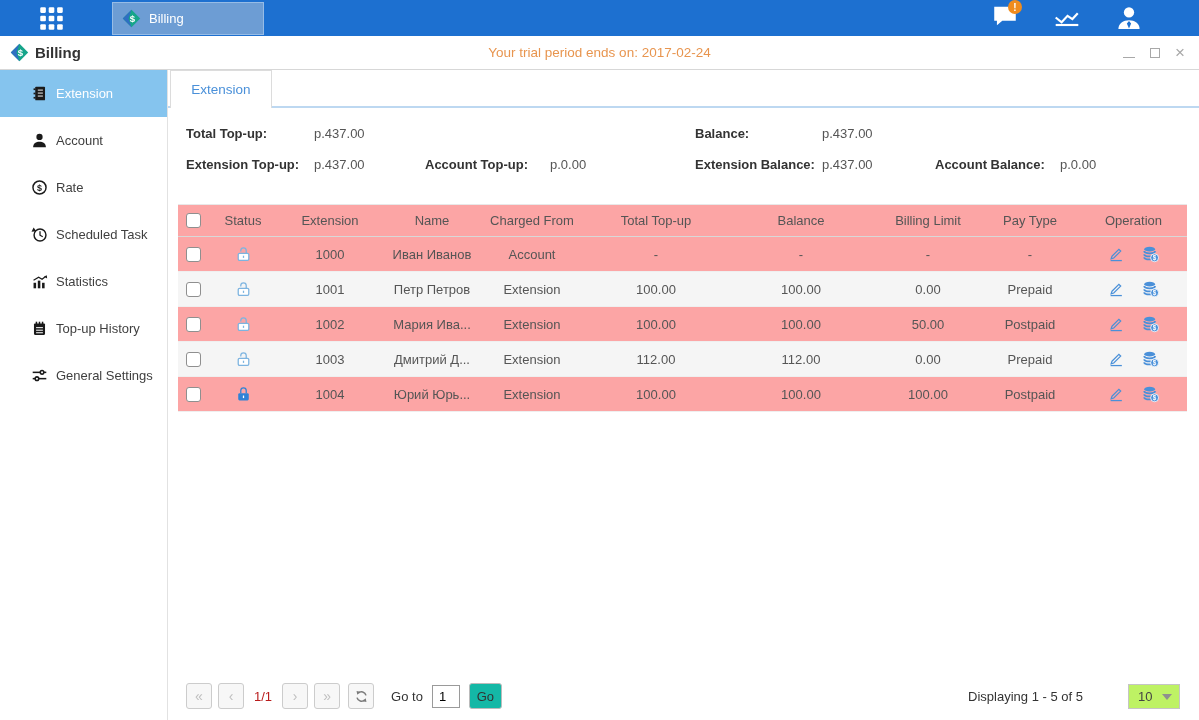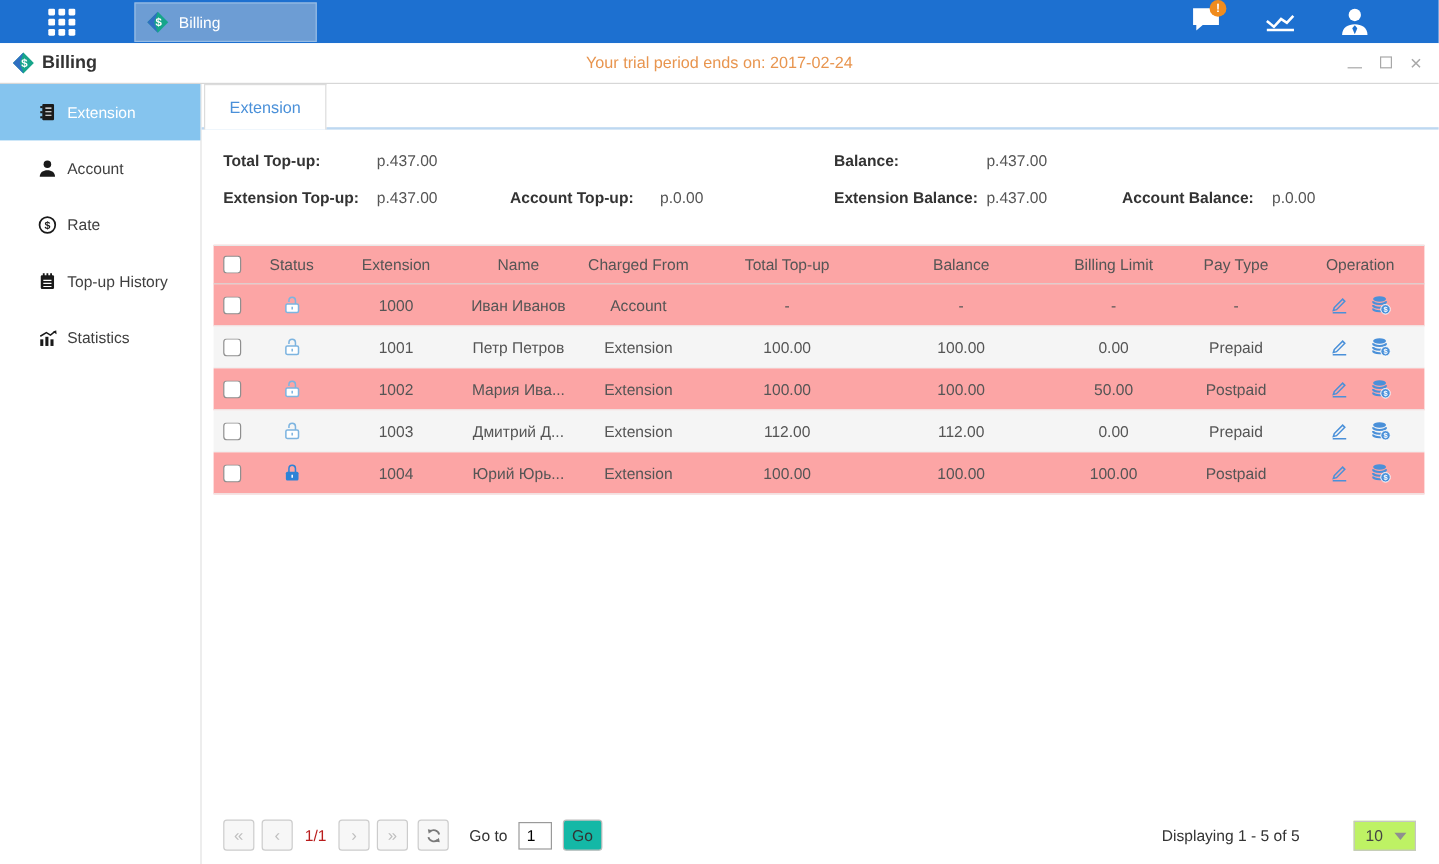--- a/index.html
+++ b/index.html
@@ -179,49 +179,70 @@
   <div class="side-item" data-interactable="true">
     <span class="side-icon" data-interactable="false">
           <svg width="17" height="17" viewBox="0 0 20 20">
             <circle cx="10" cy="10" r="7.7" fill="none" stroke="#1a1a1a" stroke-width="1.7"></circle>
             <text x="10" y="14" text-anchor="middle" font-size="10.5" font-weight="bold" fill="#1a1a1a" font-family="inherit">$</text>
           </svg>
         </span>
     <span class="side-label" data-interactable="false">Rate</span>
   </div>
 
+  <div class="side-item" data-interactable="true">
+    <span class="side-icon" data-interactable="false">
+          <svg width="17" height="17" viewBox="0 0 20 20">
+            <circle cx="10.6" cy="10.6" r="7" fill="none" stroke="#1a1a1a" stroke-width="1.7"></circle>
+            <path d="M10.6 6.3v4.5l3.2 1.9" fill="none" stroke="#1a1a1a" stroke-width="1.5"></path>
+            <polygon points="0.6,6.8 6.2,6.2 3.1,1.8" fill="#1a1a1a"></polygon>
+          </svg>
+        </span>
+    <span class="side-label" data-interactable="false">Scheduled Task</span>
+  </div>
+
+  <div class="side-item" data-interactable="true">
+    <span class="side-icon" data-interactable="false">
+          <svg width="17" height="17" viewBox="0 0 20 20" fill="#1a1a1a">
+            <rect x="3" y="11.5" width="3" height="6.5"></rect>
+            <rect x="8" y="9" width="3" height="9"></rect>
+            <rect x="13" y="11.5" width="3" height="6.5"></rect>
+            <path d="M3 8.5L9 5l4 2.3 4.5-3.5" fill="none" stroke="#1a1a1a" stroke-width="1.5"></path>
+            <polygon points="18.6,2.6 19,6.6 15.4,4.3"></polygon>
+          </svg>
+        </span>
+    <span class="side-label" data-interactable="false">Statistics</span>
+  </div>
 
   <div class="side-item" data-interactable="true">
     <span class="side-icon" data-interactable="false">
           <svg width="17" height="17" viewBox="0 0 20 20">
             <rect x="3.5" y="4" width="13" height="13.5" rx="1.2" fill="#1a1a1a"></rect>
             <rect x="5.5" y="2" width="1.8" height="3.5" fill="#1a1a1a"></rect>
             <rect x="9.1" y="2" width="1.8" height="3.5" fill="#1a1a1a"></rect>
             <rect x="12.7" y="2" width="1.8" height="3.5" fill="#1a1a1a"></rect>
             <line x1="6" y1="9" x2="14" y2="9" stroke="#fff" stroke-width="1.2"></line>
             <line x1="6" y1="12" x2="14" y2="12" stroke="#fff" stroke-width="1.2"></line>
             <line x1="6" y1="15" x2="14" y2="15" stroke="#fff" stroke-width="1.2"></line>
           </svg>
         </span>
     <span class="side-label" data-interactable="false">Top-up History</span>
   </div>
 
   <div class="side-item" data-interactable="true">
     <span class="side-icon" data-interactable="false">
-          <svg width="17" height="17" viewBox="0 0 20 20" fill="#1a1a1a">
-            <rect x="3" y="11.5" width="3" height="6.5"></rect>
-            <rect x="8" y="9" width="3" height="9"></rect>
-            <rect x="13" y="11.5" width="3" height="6.5"></rect>
-            <path d="M3 8.5L9 5l4 2.3 4.5-3.5" fill="none" stroke="#1a1a1a" stroke-width="1.5"></path>
-            <polygon points="18.6,2.6 19,6.6 15.4,4.3"></polygon>
-          </svg>
-        </span>
-    <span class="side-label" data-interactable="false">Statistics</span>
-  </div>
-
+          <svg width="17" height="17" viewBox="0 0 20 20" stroke="#1a1a1a" stroke-width="1.8">
+            <line x1="2" y1="6.3" x2="18" y2="6.3"></line>
+            <line x1="2" y1="13.7" x2="18" y2="13.7"></line>
+            <circle cx="13" cy="6.3" r="2.1" fill="#fff"></circle>
+            <circle cx="7" cy="13.7" r="2.1" fill="#fff"></circle>
+          </svg>
+        </span>
+    <span class="side-label" data-interactable="false">General Settings</span>
+  </div>
 </nav>
 
   <main class="content" data-interactable="false">
     <div class="tabs" data-interactable="false">
       <div class="tab" data-interactable="true">
         <span data-interactable="false">Extension</span>
       </div>
     </div>
 
     <div class="summary" data-interactable="false">

